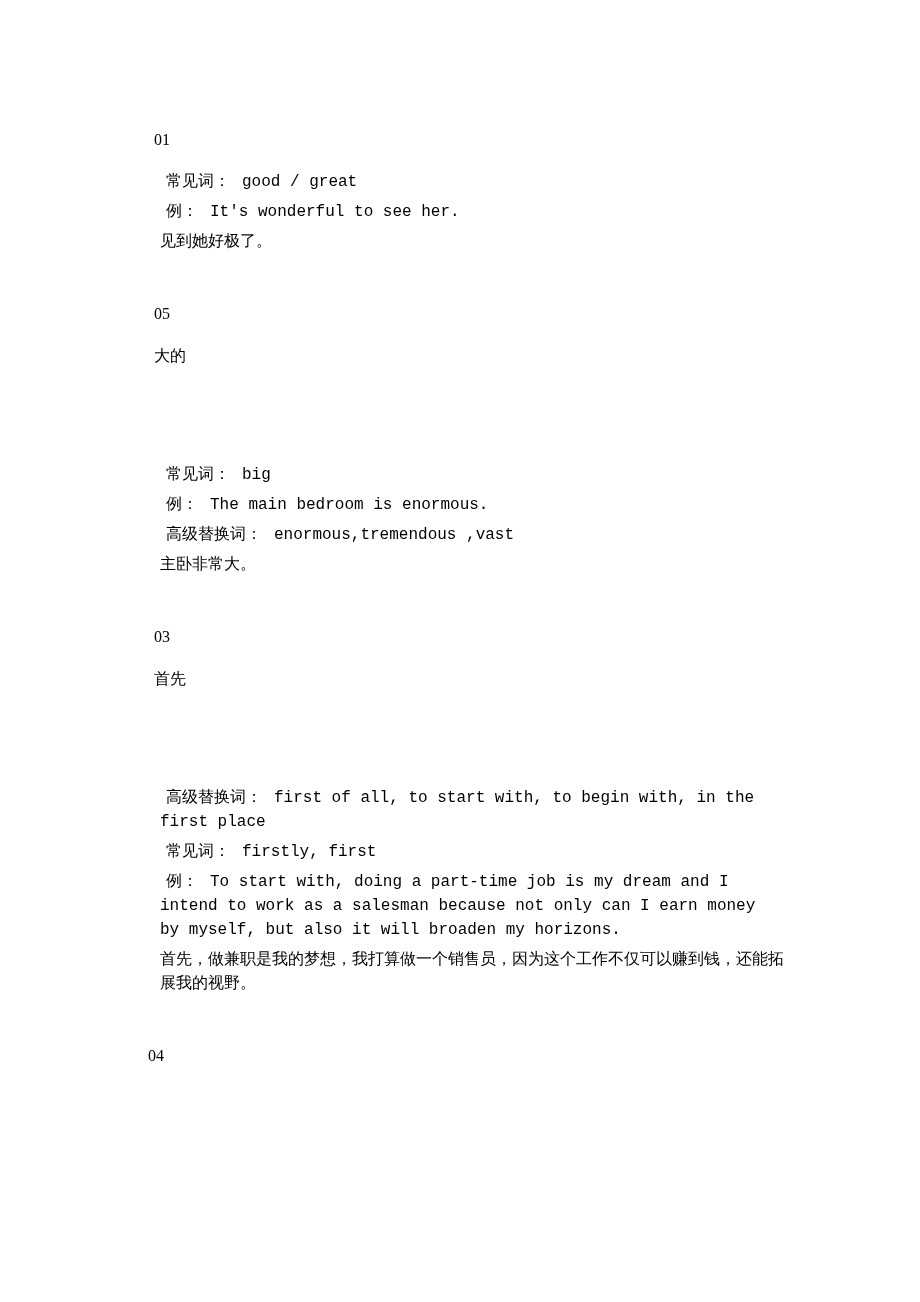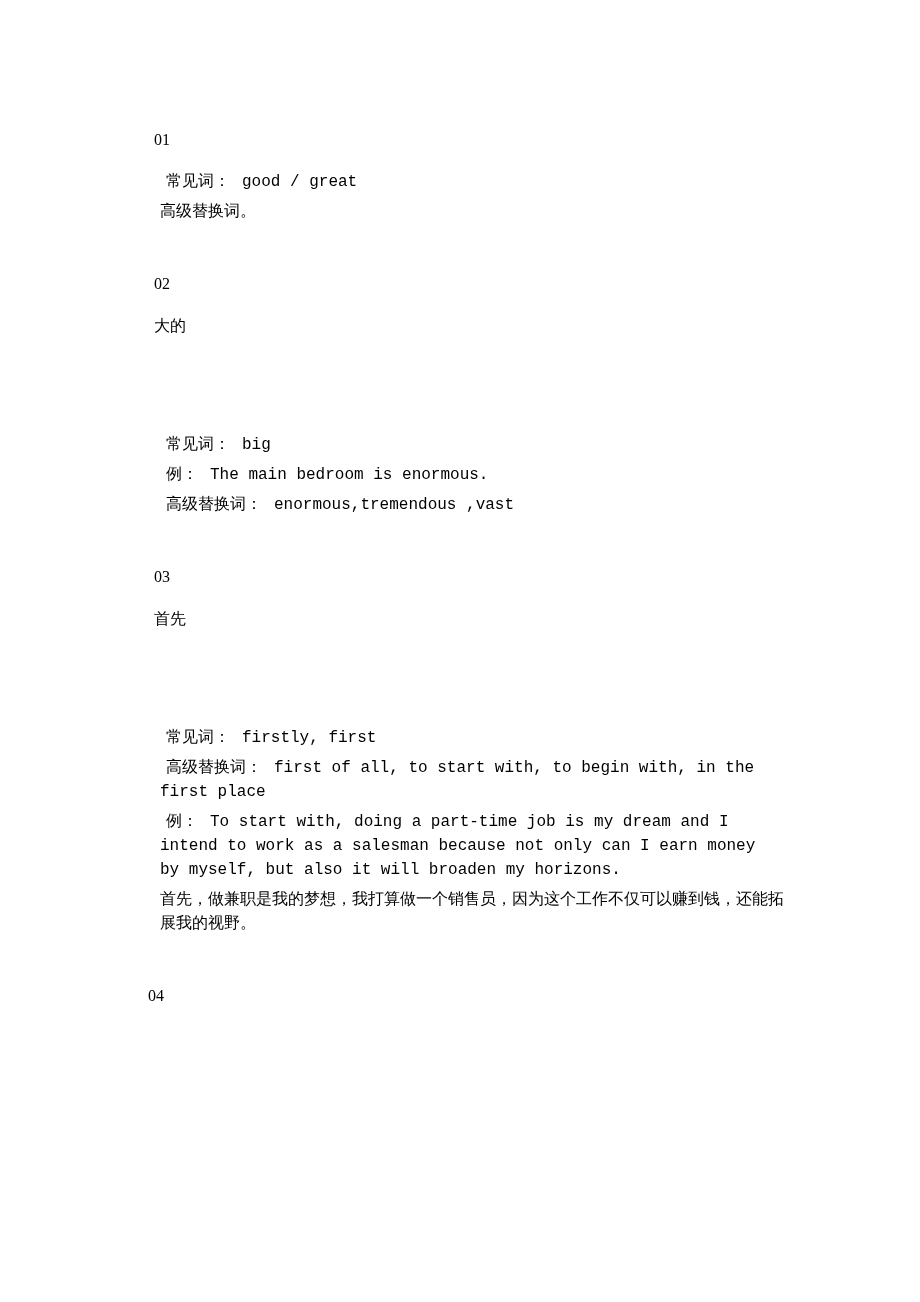--- a/index.html
+++ b/index.html
@@ -33,38 +33,40 @@
       margin-top: 48px;
     }
   </style>
 </head>
 <body>
 
 <div>
   <div class="section-number">01</div>
   <div class="content-block">
     <span class="content-line"><span>常见词：</span><span>good / great</span></span>
-    <span class="content-line">高级替换词。</span>
+    <span class="content-line"><span>例：</span><span>It's wonderful to see her.</span></span>
+    <span class="content-line">见到她好极了。</span>
   </div>
 </div>
 
 <div>
-  <div class="section-number">02</div>
+  <div class="section-number">05</div>
   <div class="section-title">大的</div>
   <div class="content-block">
     <span class="content-line"><span>常见词：</span><span>big</span></span>
     <span class="content-line"><span>例：</span><span>The main bedroom is enormous.</span></span>
     <span class="content-line"><span>高级替换词：</span><span>enormous,tremendous ,vast</span></span>
+    <span class="content-line">主卧非常大。</span>
   </div>
 </div>
 
 <div>
   <div class="section-number">03</div>
   <div class="section-title">首先</div>
   <div class="content-block">
+    <span class="content-line"><span>高级替换词：</span><span>first of all, to start with, to begin with, in the first place</span></span>
     <span class="content-line"><span>常见词：</span><span>firstly, first</span></span>
-    <span class="content-line"><span>高级替换词：</span><span>first of all, to start with, to begin with, in the first place</span></span>
     <span class="content-line"><span>例：</span><span>To start with, doing a part-time job is my dream and I intend to work as a salesman because not only can I earn money by myself, but also it will broaden my horizons.</span></span>
     <span class="content-line">首先，做兼职是我的梦想，我打算做一个销售员，因为这个工作不仅可以赚到钱，还能拓展我的视野。</span>
   </div>
 </div>
 
 <div class="next-number">04</div>
 
 </body></html>

